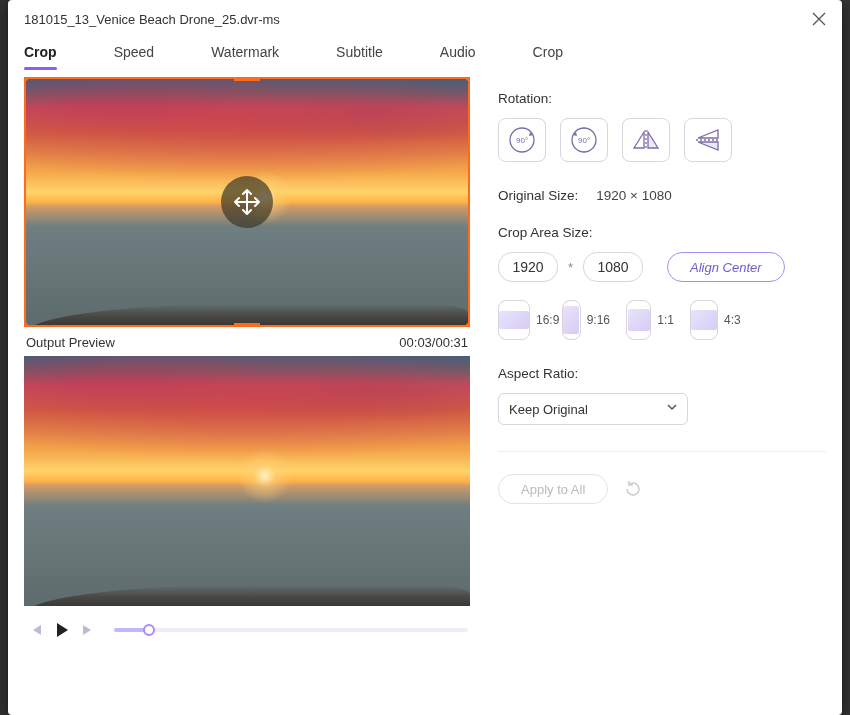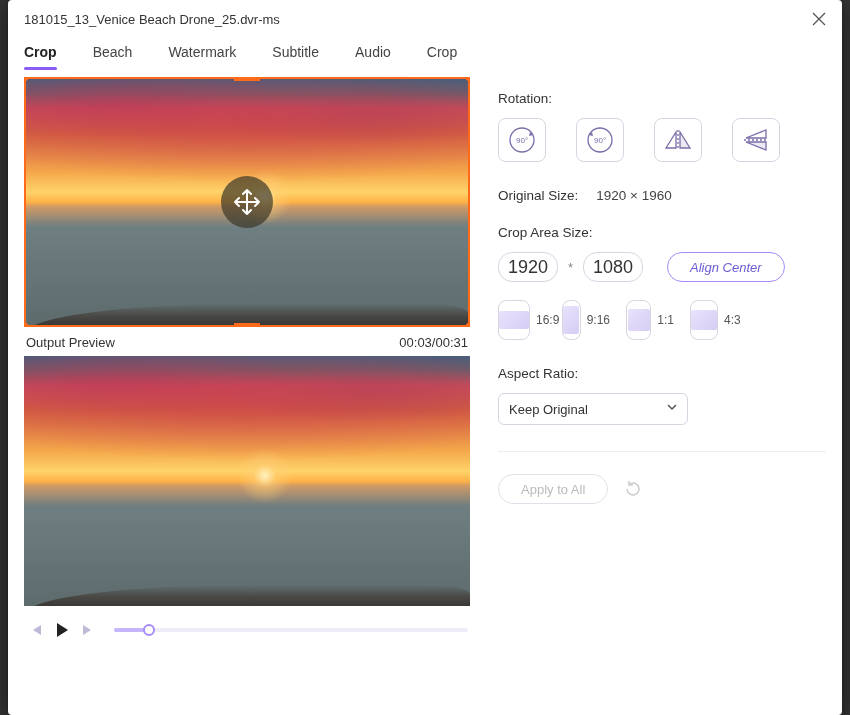--- a/index.html
+++ b/index.html
@@ -1,20 +1,20 @@
 <!DOCTYPE html>
 <html><head>
 <meta charset="utf-8">
 <style>
 * { box-sizing: border-box; margin: 0; padding: 0; font-family: -apple-system, BlinkMacSystemFont, "Segoe UI", Arial, sans-serif; }
 body { background: #333; display: flex; align-items: center; justify-content: center; height: 100vh; }
 .dialog { width: 834px; height: 715px; background: #fff; border-radius: 4px; box-shadow: 0 4px 20px rgba(0,0,0,0.5), 0 0 0 1px rgba(0,0,0,0.08); display: flex; flex-direction: column; position: relative; }
 .titlebar { display: flex; align-items: center; justify-content: space-between; padding: 10px 14px 10px 16px; font-size: 13px; color: #333; }
 .close { width: 18px; height: 18px; cursor: pointer; display: flex; align-items: center; justify-content: center; color: #555; }
-.tabs { display: flex; gap: 36px; padding: 0 16px 0 16px; border-bottom: 1px solid transparent; }
+.tabs { display: flex; gap: 57px; padding: 0 16px 0 16px; border-bottom: 1px solid transparent; }
 .tab { font-size: 14px; color: #444; padding: 6px 0 10px 0; cursor: pointer; position: relative; }
 .tab.active { color: #222; font-weight: 600; }
 .tab.active::after { content: ""; position: absolute; left: 0; right: 0; bottom: 0; height: 3px; background: #8b5cf6; border-radius: 2px; }
 .body { flex: 1; display: flex; padding: 6px 16px 0 16px; gap: 28px; }
 .left-col { width: 446px; display: flex; flex-direction: column; }
 .right-col { flex: 1; padding-top: 14px; }
 
 .preview { width: 446px; height: 250px; position: relative; border: 2px solid #ff6b1a; overflow: hidden; }
 .sunset { width: 100%; height: 100%; position: relative; background: linear-gradient(to bottom, #4a5d7a 0%, #6b5d6a 6%, #c94f5a 12%, #d36040 22%, #f5a84b 38%, #ffd36b 46%, #ffb347 50%, #cf9a67 52%, #6f7e80 60%, #5d6b6d 100%); }
 .sunset::before { content: ""; position: absolute; inset: 0; background:
@@ -37,29 +37,29 @@
 .preview-bar { display:flex; justify-content: space-between; font-size: 13px; color: #333; padding: 8px 2px 6px 2px; }
 .output { width: 446px; height: 250px; overflow: hidden; }
 
 .playback { display:flex; align-items:center; gap: 6px; padding: 14px 2px 0 2px; }
 .pb-btn { width: 20px; height: 20px; display:flex; align-items:center; justify-content:center; cursor:pointer; }
 .track { flex:1; height: 4px; background: #f0ecf7; border-radius: 2px; position: relative; margin-left: 10px; }
 .track-fill { position:absolute; left:0; top:0; bottom:0; width: 10%; background: #c4b5fd; border-radius: 2px; }
 .thumb { position:absolute; top: -4px; left: 10%; width: 12px; height: 12px; border-radius: 50%; background: #fff; border: 2px solid #a78bfa; margin-left:-6px; }
 
 .section-label { font-size: 13.5px; color: #333; margin-bottom: 12px; }
-.rot-row { display:flex; gap: 30px; margin-bottom: 26px; }
+.rot-row { display:flex; gap: 14px; margin-bottom: 26px; }
 .rot-btn { width: 48px; height: 44px; border: 1px solid #d8d4e0; border-radius: 8px; background:#fff; display:flex; align-items:center; justify-content:center; cursor:pointer; }
 .rot-btn svg { color: #7c6ca8; }
 
 .kv { display:flex; align-items: baseline; gap: 18px; margin-bottom: 22px; font-size: 13.5px; color:#333; }
 .kv .val { color:#444; }
 
 .size-row { display:flex; align-items:center; gap: 10px; margin-bottom: 18px; }
-.num-input { width: 60px; height: 30px; border: 1px solid #d8d4e0; border-radius: 14px; text-align:center; font-size: 18px; color:#333; outline:none; }
+.num-input { width: 60px; height: 30px; border: 1px solid #d8d4e0; border-radius: 14px; text-align:center; font-size: 14px; color:#333; outline:none; }
 .mult { color:#888; font-size: 13px; }
 .pill-btn { height: 30px; padding: 0 22px; border: 1.5px solid #a78bfa; color:#6b5dd3; background:#fff; border-radius: 15px; font-size: 13px; cursor:pointer;font-style:italic; }
 
 .ar-row { display:flex; gap: 16px; margin-bottom: 26px; }
 .ar-btn { width: 48px; display:flex; flex-direction:row; align-items:center; gap:6px; cursor:pointer; }
 .ar-icon { width: 48px; height: 40px; border:1px solid #d8d4e0; border-radius:8px; display:flex; align-items:center; justify-content:center; }
 .ar-shape { background: linear-gradient(135deg, #e9e3fb 0%, #d6ccf5 100%); border-radius:2px; }
 .ar-label { font-size: 12px; color:#555; }
 
 .select-wrap { position:relative; width: 190px; margin-bottom: 26px; }
@@ -84,21 +84,21 @@
     <span>181015_13_Venice Beach Drone_25.dvr-ms</span>
     <div class="close">
       <svg width="14" height="14" viewBox="0 0 14 14">
           <path d="M1 1 L13 13 M13 1 L1 13" stroke="currentColor" stroke-width="1.3" fill="none"></path>
         </svg>
     </div>
   </div>
 
   <div class="tabs">
     <div class="tab active">Crop</div>
-    <div class="tab">Beach</div>
+    <div class="tab">Speed</div>
     <div class="tab">Watermark</div>
     <div class="tab">Subtitle</div>
     <div class="tab">Audio</div>
     <div class="tab">Crop</div>
   </div>
 
   <div class="body">
     <div class="left-col">
 
       <div class="preview">
@@ -177,21 +177,21 @@
           <svg width="28" height="24" viewBox="0 0 28 24" fill="none" stroke="currentColor" stroke-width="1.3">
               <path d="M2 12 h24" stroke-dasharray="2 2"></path>
               <path d="M4 10 L24 10 L24 2 Z"></path>
               <path d="M4 14 L24 14 L24 22 Z" fill="currentColor" fill-opacity="0.15"></path>
             </svg>
         </button>
       </div>
 
       <div class="kv">
         <span>Original Size:</span>
-        <span class="val">1920 × 1960</span>
+        <span class="val">1920 × 1080</span>
       </div>
 
       <div class="section-label">Crop Area Size:</div>
       <div class="size-row">
         <input class="num-input" value="1920" style="">
         <span class="mult">*</span>
         <input class="num-input" value="1080" style="">
         <button class="pill-btn" style="margin-left:14px">Align Center</button>
       </div>
 

